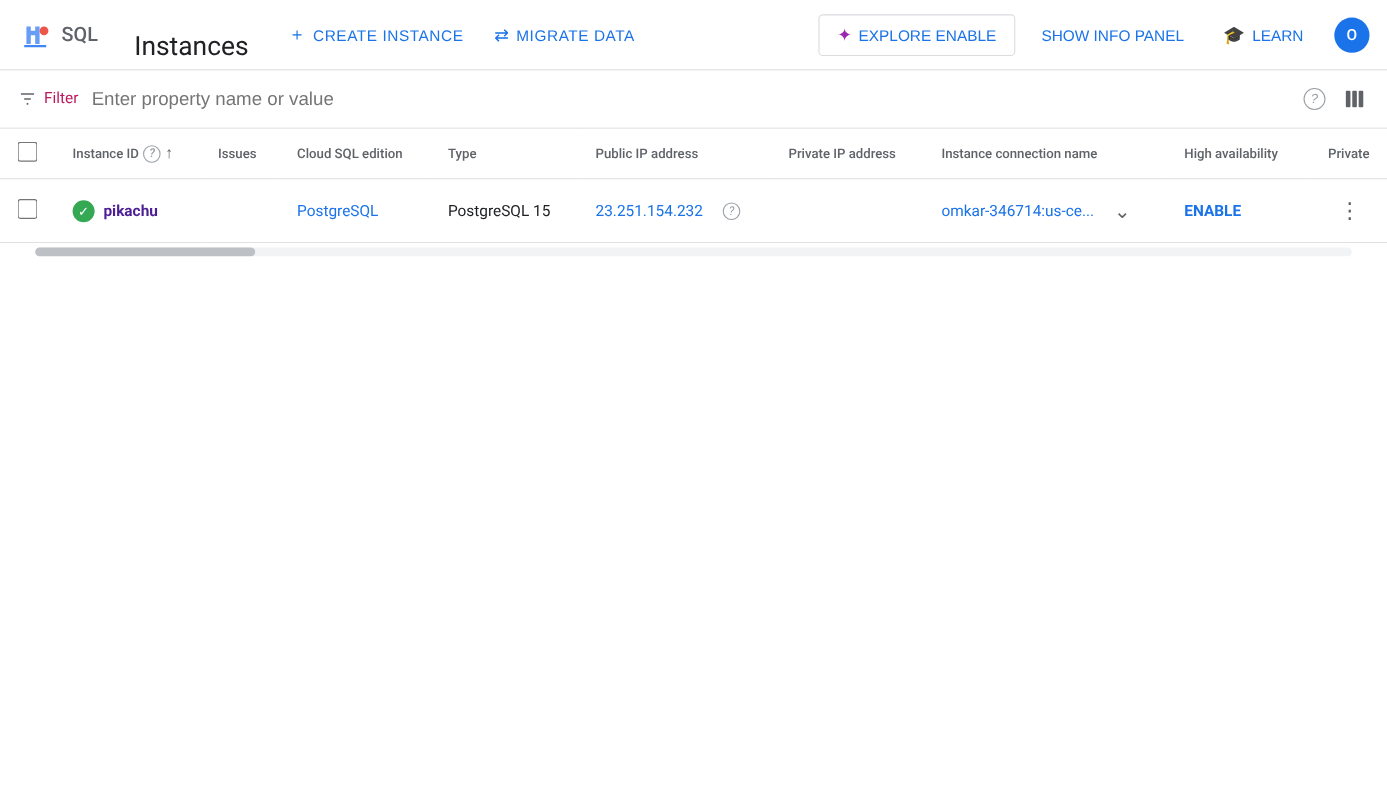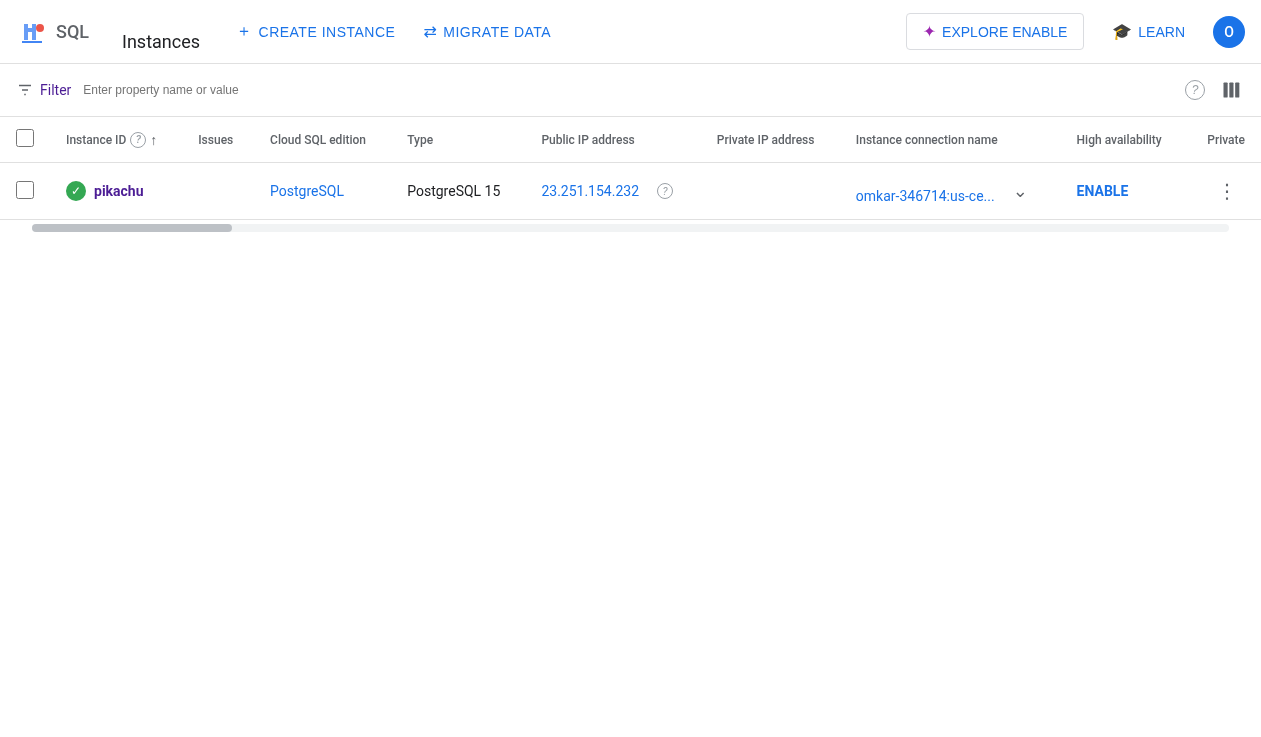--- a/index.html
+++ b/index.html
@@ -21,21 +21,21 @@
       font-size: 18px;
       font-weight: 500;
       color: #5f6368;
       min-width: 90px;
     }
     .sql-icon {
       width: 32px;
       height: 32px;
     }
     .page-title {
-      font-size: 18px;
+      font-size: 24px;
       font-weight: 400;
       color: #202124;
       margin-right: 8px;
       margin-top: 20px;
     }
     .nav-actions {
       display: flex;
       align-items: center;
       gap: 4px;
     }
@@ -116,30 +116,30 @@
       display: flex;
       align-items: center;
       padding: 12px 16px;
       border-bottom: 1px solid #e0e0e0;
       gap: 12px;
     }
     .filter-label {
       display: flex;
       align-items: center;
       gap: 6px;
-      color: #4c1d95;
+      color: #be185d;
       font-size: 14px;
       justify-content: flex-end;
     }
     .filter-input {
       flex: 1;
       border: none;
       outline: none;
       color: #5f6368;
-      font-size: 12px;
+      font-size: 17px;
       padding: 4px 0;
     }
     .filter-actions {
       display: flex;
       align-items: center;
       gap: 8px;
       margin-left: auto;
     }
     .icon-btn {
       background: none;
@@ -232,21 +232,21 @@
       color: #4c1d95;
       text-decoration: none;
       font-weight: 700;
     }
     .ip-link {
       color: #1a73e8;
       text-decoration: none;
     }
     .connection-cell {
       display: flex;
-      align-items: flex-end;
+      align-items: center;
       gap: 16px;
     }
     .connection-link {
       color: #1a73e8;
       text-decoration: none;
     }
     .chevron-btn {
       background: none;
       border: none;
       cursor: pointer;
@@ -311,20 +311,23 @@
       <span>MIGRATE DATA</span>
     </button>
   </div>
 
   <div class="spacer"></div>
 
   <div class="right-actions">
     <button class="gemini-btn">
       <span style="color:#9c27b0; font-size:16px;">✦</span>
       <span>EXPLORE ENABLE</span>
+    </button>
+    <button class="show-info-btn">
+      <span>SHOW INFO PANEL</span>
     </button>
     <button class="learn-btn">
       <span style="font-size:16px;">🎓</span>
       <span>LEARN</span>
     </button>
     <div class="avatar">
       <span>O</span>
     </div>
   </div>
 </div>

